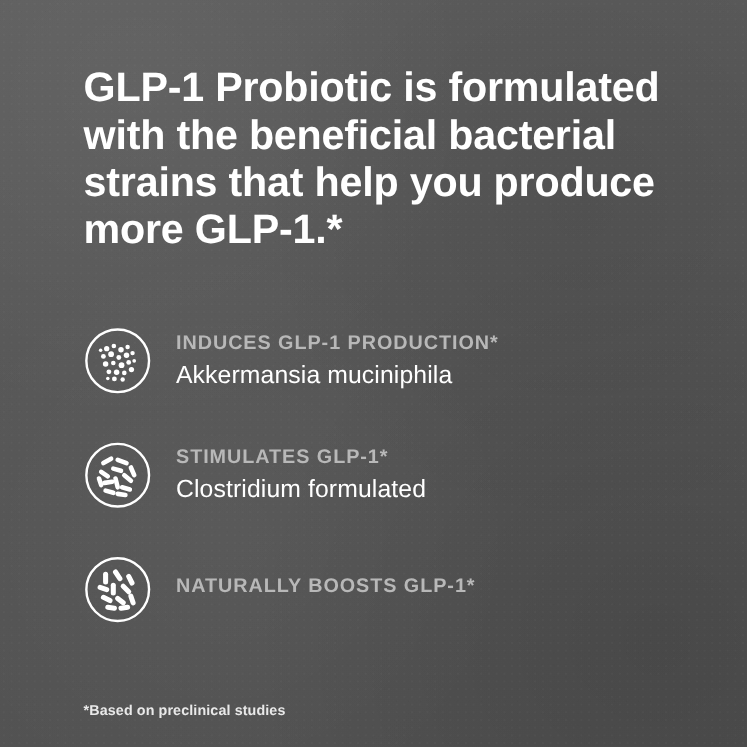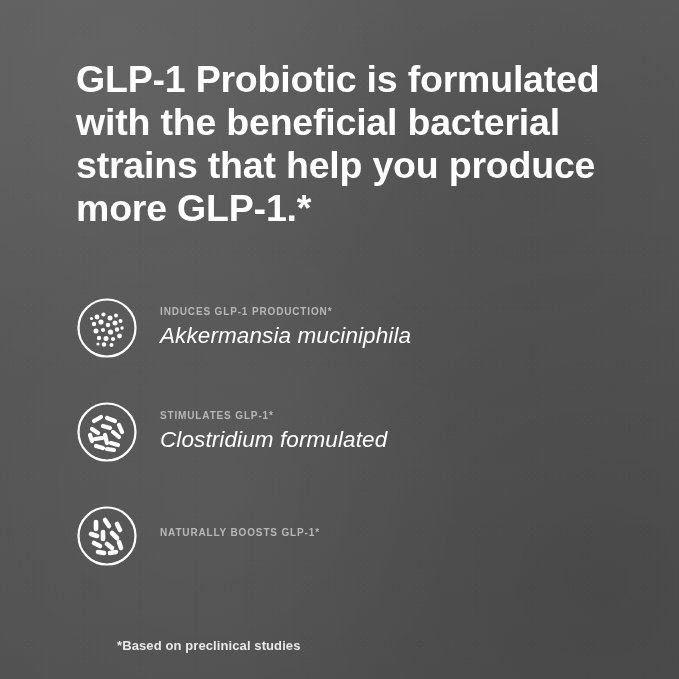--- a/index.html
+++ b/index.html
@@ -75,44 +75,42 @@
 
   .strain-text {
     display: flex;
     flex-direction: column;
     justify-content: center;
     padding-bottom: 2px;
   }
 
   .eyebrow {
     color: #b8b8b8;
-    font-size: 10px;
+    font-size: 18px;
     letter-spacing: 0.85px;
     font-weight: 700;
     text-transform: uppercase;
     margin-bottom: 6px;
   }
 
   .strain-name {
     color: #ffffff;
     font-size: 22.5px;
-    font-style: italic;
     font-weight: 400;
     letter-spacing: 0.1px;
   }
 
   .footnote {
     position: absolute;
     left: 76px;
     top: 638px;
     color: #e9e9e9;
     font-size: 13px;
     font-weight: 700;
     letter-spacing: 0.1px;
-    margin-left: 41px;
   }
 </style>
 </head>
 <body>
 
 <div class="poster">
   <div class="grain"></div>
 
   <div class="headline">GLP-1 Probiotic is formulated with the beneficial bacterial strains that help you produce more GLP-1.*</div>
 

